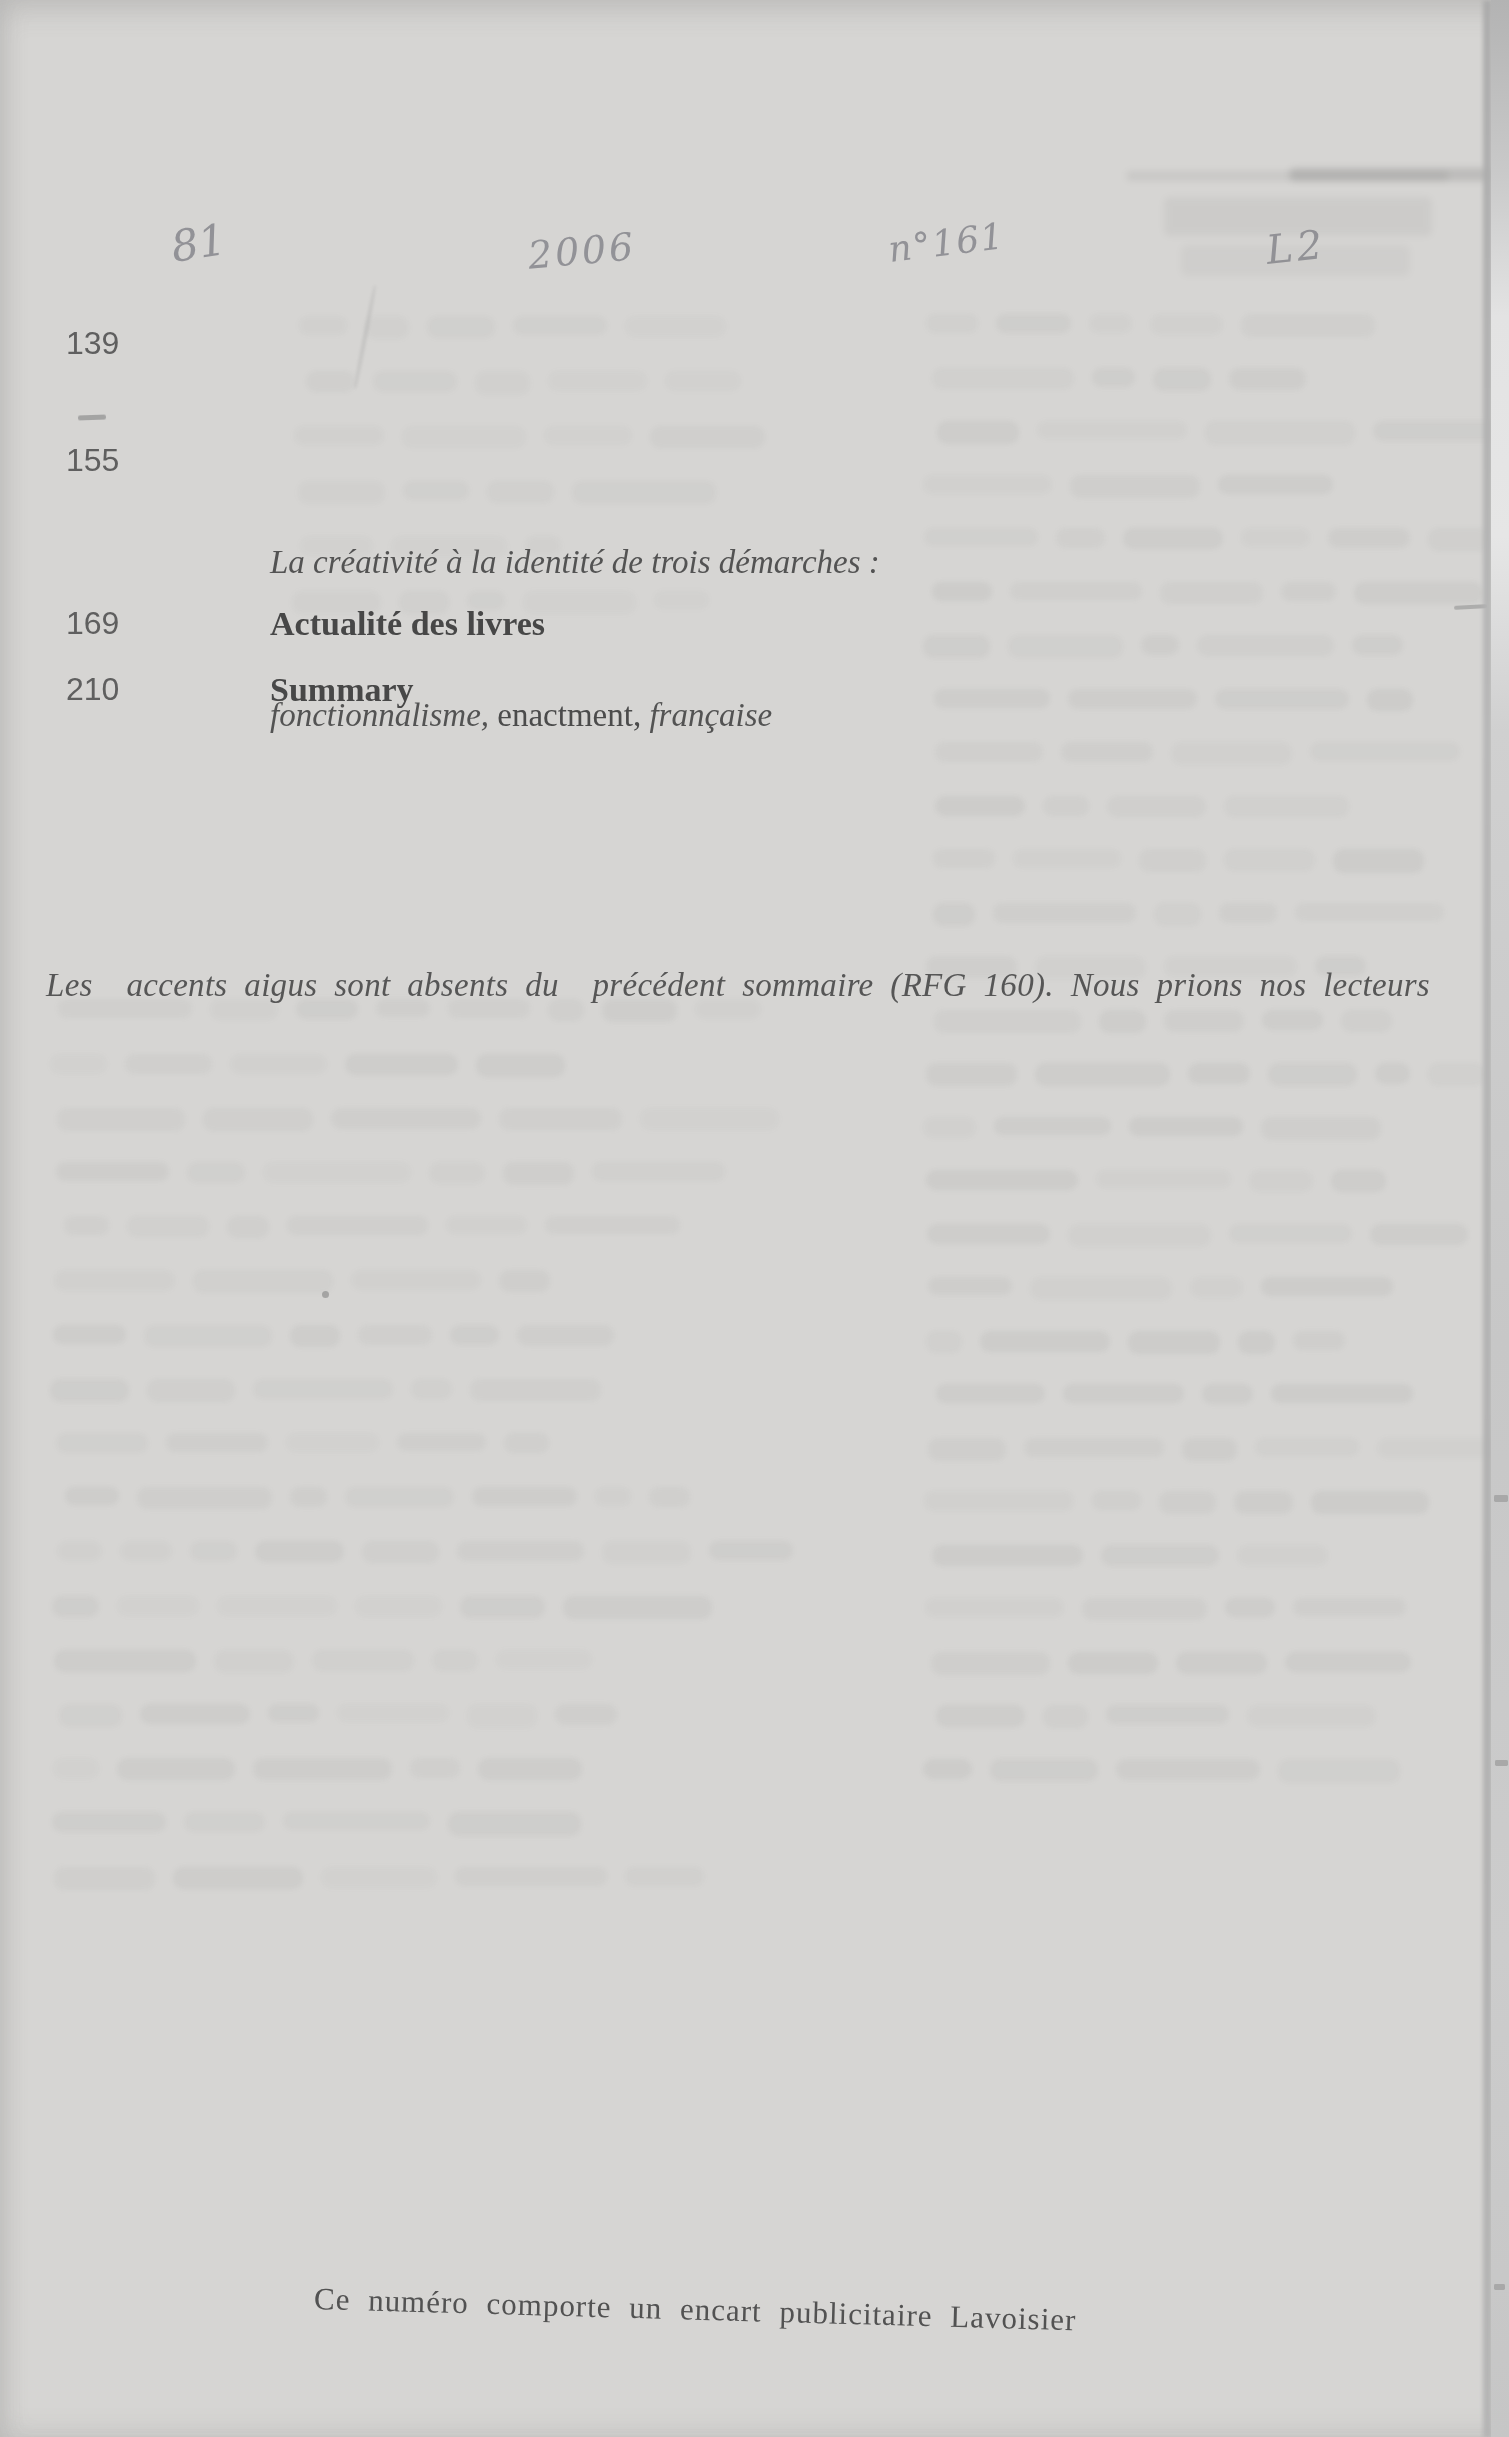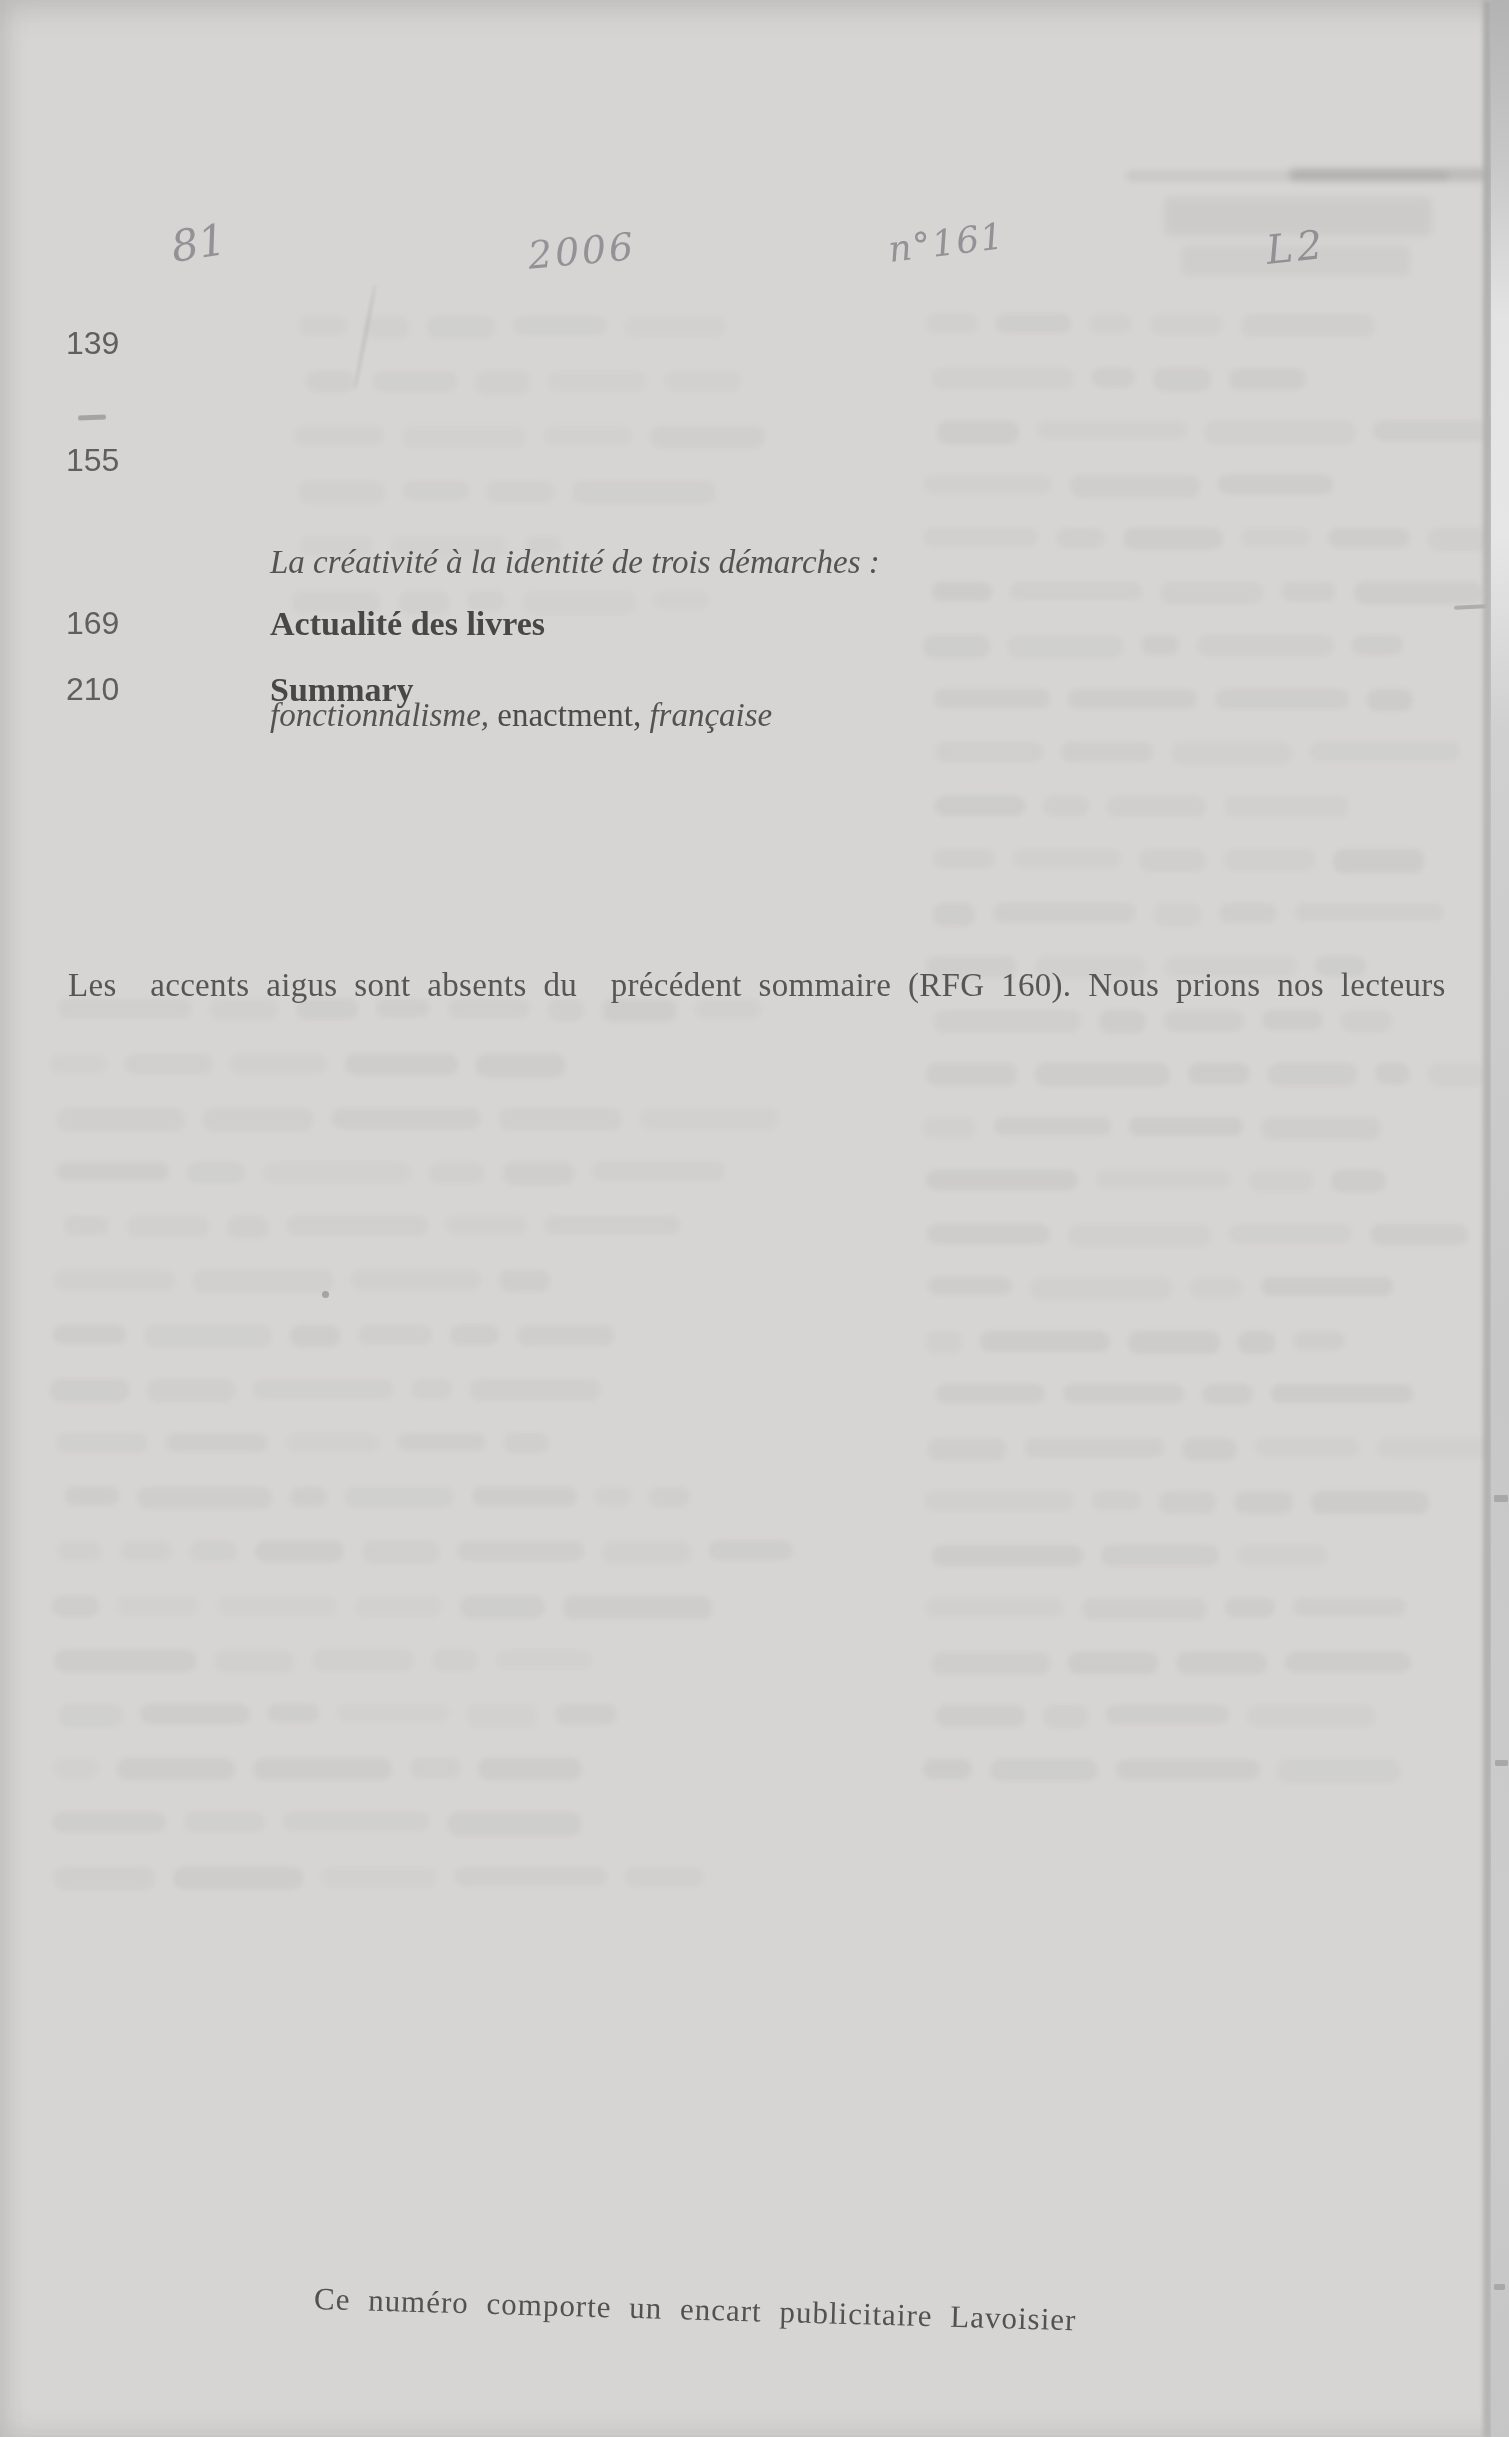--- a/index.html
+++ b/index.html
@@ -39,22 +39,22 @@
     position:absolute;left:66px;top:0;
     font-family:"Liberation Sans", sans-serif;
     font-size:32px;color:#5f5f5f;line-height:51px;
   }
   .toc-text{position:absolute;left:270px;top:0;font-size:33px;color:#4e4e4e;line-height:51px;white-space:pre-wrap;}
   .it{font-style:italic;color:#535353;}
   .rm{font-style:normal;color:#4b4b4b;}
   .bold-entry{font-weight:bold;color:#474747;font-size:34px;}
 
   
-  .note{left:46px;width:1432px;font-size:33px;color:#565656;
-        line-height:46px;letter-spacing:0.3px;word-spacing:8.3px;white-space:pre;margin-left:22px;}
+  .note{left:46px;width:1432px;font-size:33px;font-style:italic;color:#565656;
+        line-height:46px;letter-spacing:0.3px;word-spacing:8.3px;white-space:pre;}
 
   
   .footer{
     left:314px;top:2281px;font-size:31px;color:#525252;
     letter-spacing:1px;word-spacing:9px;
     transform:rotate(1.6deg);transform-origin:left center;white-space:pre;
   }
 
   
   #bleed{position:absolute;inset:0;pointer-events:none;}

